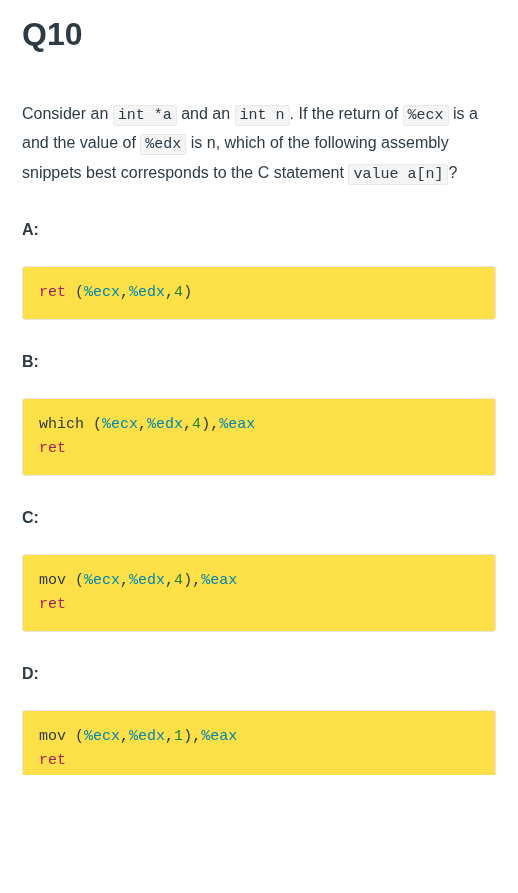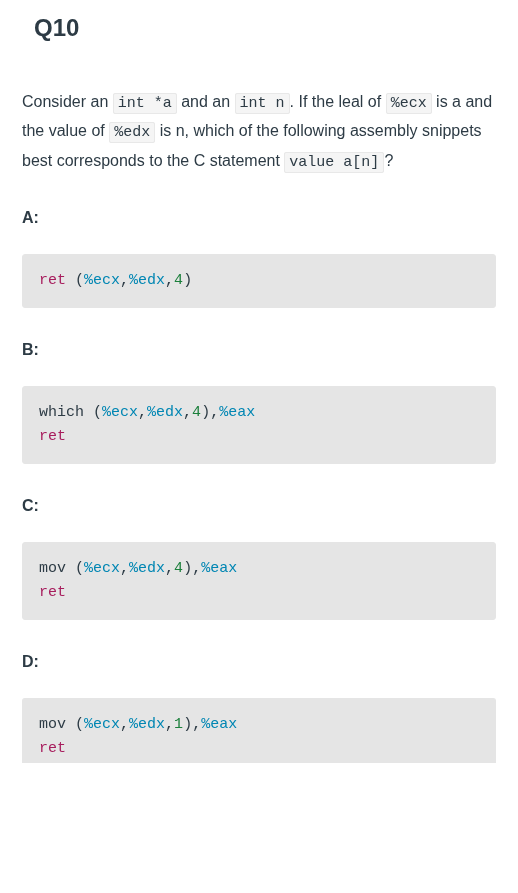--- a/index.html
+++ b/index.html
@@ -5,25 +5,24 @@
     * { margin: 0; padding: 0; box-sizing: border-box; }
     body {
       font-family: -apple-system, BlinkMacSystemFont, "Segoe UI", Helvetica, Arial, sans-serif;
       background: #ffffff;
       color: #2d3b45;
       width: 518px;
       padding: 10px 22px 0 22px;
       line-height: 1.5;
     }
     h2.qnum {
-      font-size: 24px;
+      font-size: 32px;
       font-weight: 700;
       color: #2d3b45;
       margin-bottom: 42px;
-      margin-left: 12px;
     }
     .question {
       font-size: 16px;
       color: #2d3b45;
       line-height: 1.75;
       margin-bottom: 30px;
     }
     code.inline {
       font-family: "Courier New", Courier, monospace;
       background: #f5f5f5;
@@ -36,42 +35,42 @@
     }
     .opt-label {
       font-size: 16px;
       font-weight: 700;
       color: #2d3b45;
       margin-bottom: 24px;
       margin-top: 30px;
     }
     pre.codeblock {
       font-family: "Courier New", Courier, monospace;
-      background: #e5e5e5;
+      background: #fde047;
       border: 1px solid #e5e5e5;
       border-radius: 3px;
       padding: 14px 16px;
       font-size: 15px;
       line-height: 1.6;
       color: #2d3b45;
       white-space: pre;
       overflow: hidden;
     }
     .kw { color: #a71d5d; }
     .reg { color: #0086b3; }
     .num { color: #1b7f3b; }
     .pun { color: #2d3b45; }
   </style>
 </head>
 <body>
 
 <h2 class="qnum">Q10</h2>
 
 <p class="question">
-  <span>Consider an </span><code class="inline">int *a</code><span> and an </span><code class="inline">int n</code><span>. If the leal of </span><code class="inline">%ecx</code><span> is a and the value of </span><code class="inline">%edx</code><span> is n, which of the following assembly snippets best corresponds to the C statement </span><code class="inline">value a[n]</code><span>?</span>
+  <span>Consider an </span><code class="inline">int *a</code><span> and an </span><code class="inline">int n</code><span>. If the return of </span><code class="inline">%ecx</code><span> is a and the value of </span><code class="inline">%edx</code><span> is n, which of the following assembly snippets best corresponds to the C statement </span><code class="inline">value a[n]</code><span>?</span>
 </p>
 
 <div class="opt-label">A:</div>
 <pre class="codeblock"><span class="kw">ret</span><span> </span><span class="pun">(</span><span class="reg">%ecx</span><span class="pun">,</span><span class="reg">%edx</span><span class="pun">,</span><span class="num">4</span><span class="pun">)</span></pre>
 
 <div class="opt-label">B:</div>
 <pre class="codeblock"><span>which</span><span> </span><span class="pun">(</span><span class="reg">%ecx</span><span class="pun">,</span><span class="reg">%edx</span><span class="pun">,</span><span class="num">4</span><span class="pun">)</span><span class="pun">,</span><span class="reg">%eax</span>
 <span class="kw">ret</span></pre>
 
 <div class="opt-label">C:</div>

